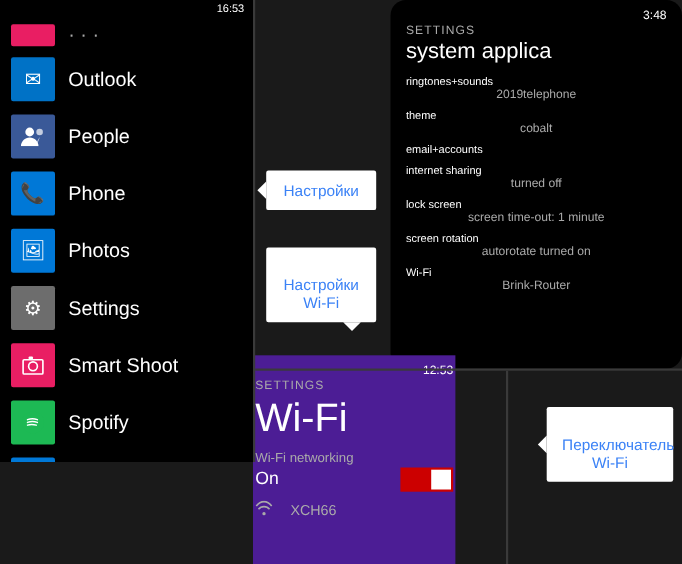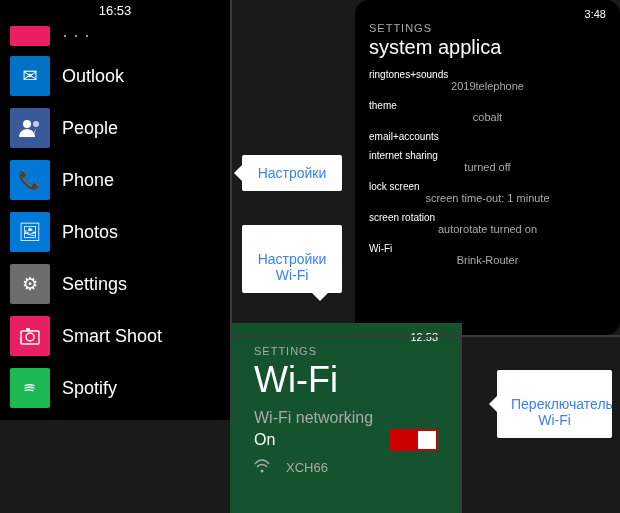--- a/index.html
+++ b/index.html
@@ -109,45 +109,45 @@
       font-size: 11px;
       color: #aaa;
       text-align: center;
     }
 
     
     .wifi-panel {
       position: absolute;
       left: 230px;
       bottom: 0;
-      width: 232px;
+      width: 184px;
       height: 190px;
-      background: #14532d;
-      color: #fff;
-      padding: 8px 24px;
+      background: #4c1d95;
+      color: #fff;
+      padding: 8px 2px;
       overflow: hidden;
     }
 
     .wifi-status-bar {
       display: flex;
       justify-content: flex-end;
       font-size: 11px;
       color: #fff;
       margin-bottom: 2px;
     }
 
     .wifi-title {
       font-size: 36px;
       font-weight: 200;
       color: #fff;
       margin-bottom: 8px;
     }
 
     .wifi-networking-label {
-      font-size: 16px;
+      font-size: 12px;
       color: #aaa;
       margin-bottom: 2px;
     }
 
     .wifi-on-row {
       display: flex;
       align-items: center;
       justify-content: space-between;
       margin-bottom: 8px;
     }
@@ -241,23 +241,23 @@
     .callout-wifitoggle::after {
       border-right-color: #fff;
       right: 100%;
       top: 50%;
       transform: translateY(-50%);
     }
 
     
     .partial-top {
       display: flex;
-      justify-content: center;
+      justify-content: flex-end;
       padding: 3px 8px;
-      font-size: 13px;
+      font-size: 10px;
       color: #fff;
       background: #000;
     }
 
     
     .app-item-partial {
       display: flex;
       align-items: center;
       padding: 4px 10px;
       overflow: hidden;

